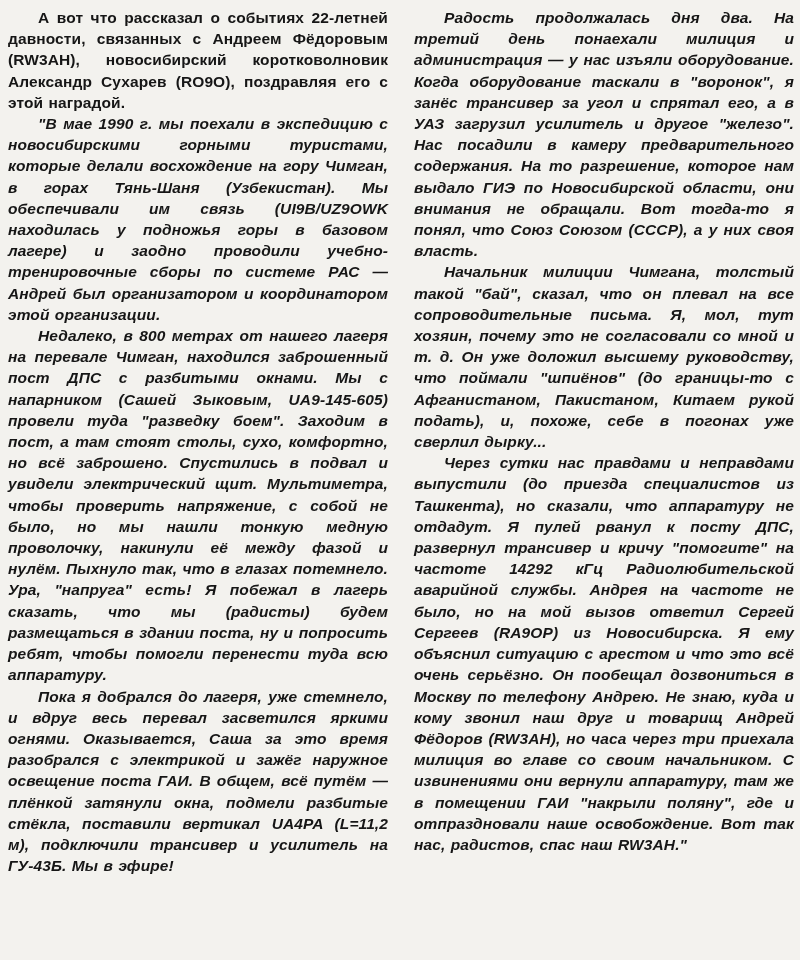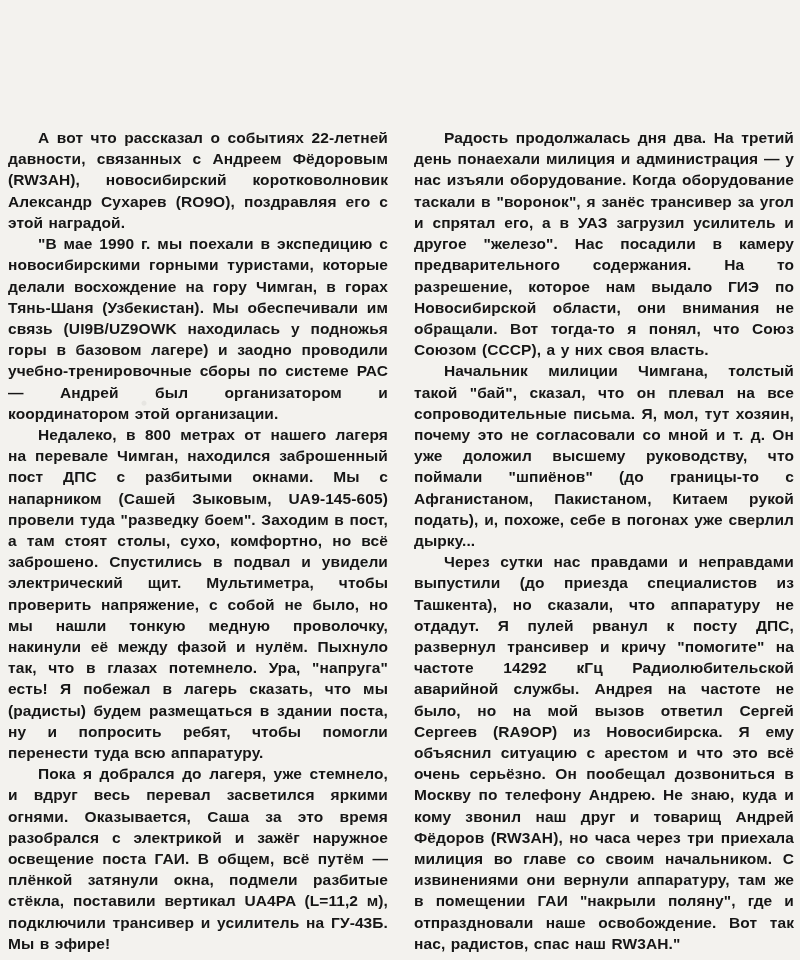--- a/index.html
+++ b/index.html
@@ -19,37 +19,36 @@
     font-weight: 700;
     font-size: 15.5px;
     line-height: 21.2px;
     padding: 7px 6px 6px 8px;
     overflow: hidden;
   }
   .columns {
     display: flex;
     gap: 26px;
     height: 100%;
-    align-items: flex-end;
   }
   .col {
     flex: 0 0 380px;
     width: 380px;
   }
   p.para {
     margin: 0;
     text-align: justify;
     text-indent: 30px;
     letter-spacing: 0.1px;
     word-spacing: 1px;
     hyphens: auto;
     -webkit-hyphens: auto;
   }
   p.roman { font-style: normal; }
-  p.italic { }
+  p.italic { font-style: italic; }
 </style>
 </head>
 <body>
 
 <div class="page">
   <div class="columns">
     <div class="col">
       <p class="para roman">А вот что рассказал о событиях 22-летней давности, связанных с Андреем Фёдоровым (RW3AH), новосибирский коротковолновик Александр Сухарев (RO9O), поздравляя его с этой наградой.</p>
       <p class="para italic">"В мае 1990 г. мы поехали в экспедицию с новосибирскими горными туристами, которые делали восхождение на гору Чимган, в горах Тянь-Шаня (Узбекистан). Мы обеспечивали им связь (UI9B/UZ9OWK находилась у подножья горы в базовом лагере) и заодно проводили учебно-тренировочные сборы по системе РАС — Андрей был организатором и координатором этой организации.</p>
       <p class="para italic">Недалеко, в 800 метрах от нашего лагеря на перевале Чимган, находился заброшенный пост ДПС с разбитыми окнами. Мы с напарником (Сашей Зыковым, UA9-145-605) провели туда "разведку боем". Заходим в пост, а там стоят столы, сухо, комфортно, но всё заброшено. Спустились в подвал и увидели электрический щит. Мультиметра, чтобы проверить напряжение, с собой не было, но мы нашли тонкую медную проволочку, накинули её между фазой и нулём. Пыхнуло так, что в глазах потемнело. Ура, "напруга" есть! Я побежал в лагерь сказать, что мы (радисты) будем размещаться в здании поста, ну и попросить ребят, чтобы помогли перенести туда всю аппаратуру.</p>

